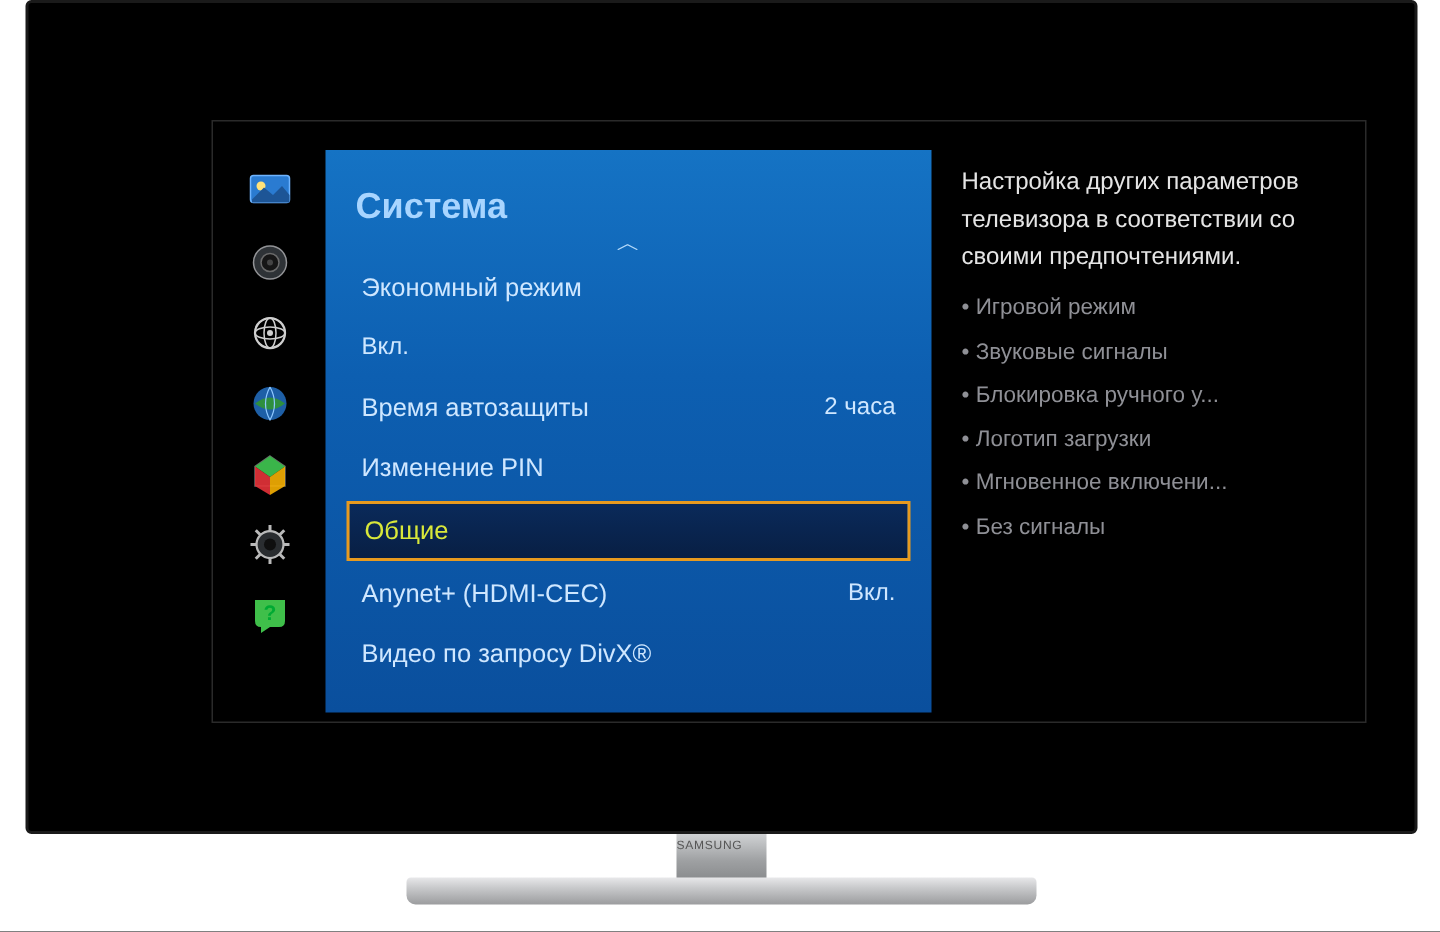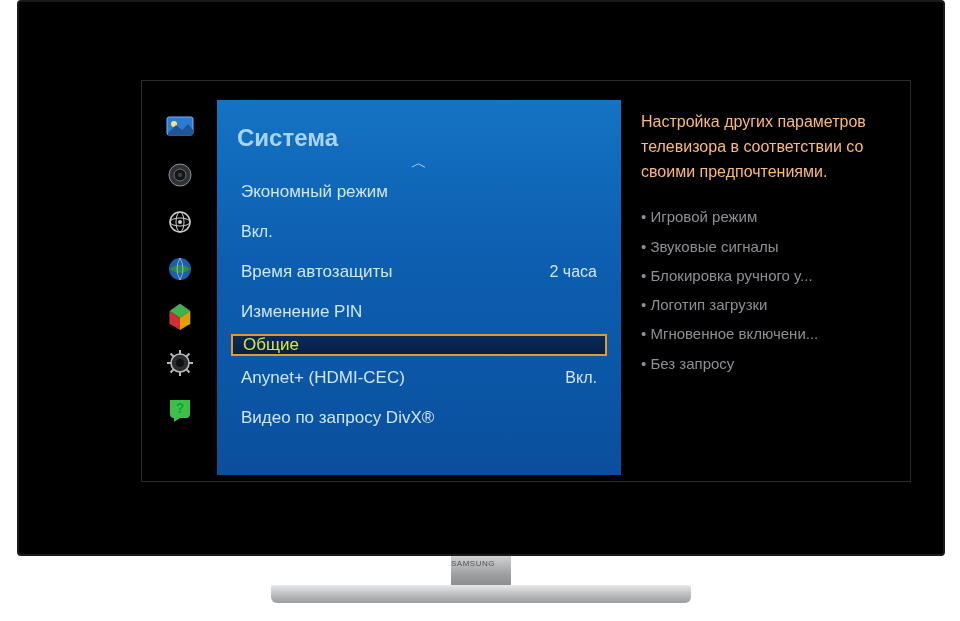--- a/index.html
+++ b/index.html
@@ -118,39 +118,39 @@
     font-size: 17px;
     font-weight: 400;
     cursor: pointer;
   }
   .menu-item .label { }
   .menu-item .value { color: #cfe7ff; font-size: 16px; }
   .menu-item.selected {
     background: linear-gradient(180deg,#0a2a5a 0%, #081f44 100%);
     border: 2px solid #e79a1f;
     color: #d9e83a;
-    height: 22px;
+    height: 40px;
     margin: 2px -2px;
     padding: 0 10px;
     align-items: center;
   }
   .menu-item.selected .label { color: #d9e83a; }
 
   
   .help-panel {
     position: absolute;
     left: 604px;
     top: 90px;
     width: 260px;
     color: #cfcfd2;
     font-size: 16px;
     font-weight: 300;
     line-height: 1.55;
   }
-  .help-desc { color: #fdba74; margin-bottom: 18px; }
+  .help-desc { color: #e5e5e5; margin-bottom: 6px; }
   .help-list { list-style: none; color: #8f9096; font-size: 15px; }
   .help-list li { padding: 3px 0; }
   .help-list li::before { content: "• "; color: #8f9096; }
 </style>
 </head>
 <body>
 
 <div class="tv-frame">
   <div class="tv-screen">
     <div class="inner-border"></div>
@@ -260,21 +260,21 @@
     </div>
 
     <div class="help-panel">
       <div class="help-desc">Настройка других параметров телевизора в соответствии со своими предпочтениями.</div>
       <ul class="help-list">
         <li>Игровой режим</li>
         <li>Звуковые сигналы</li>
         <li>Блокировка ручного у...</li>
         <li>Логотип загрузки</li>
         <li>Мгновенное включени...</li>
-        <li>Без запросу</li>
+        <li>Без сигналы</li>
       </ul>
     </div>
 
   </div>
 </div>
 
 <div class="stand-neck"></div>
 <div class="stand-logo">SAMSUNG</div>
 <div class="stand-base"></div>
 

